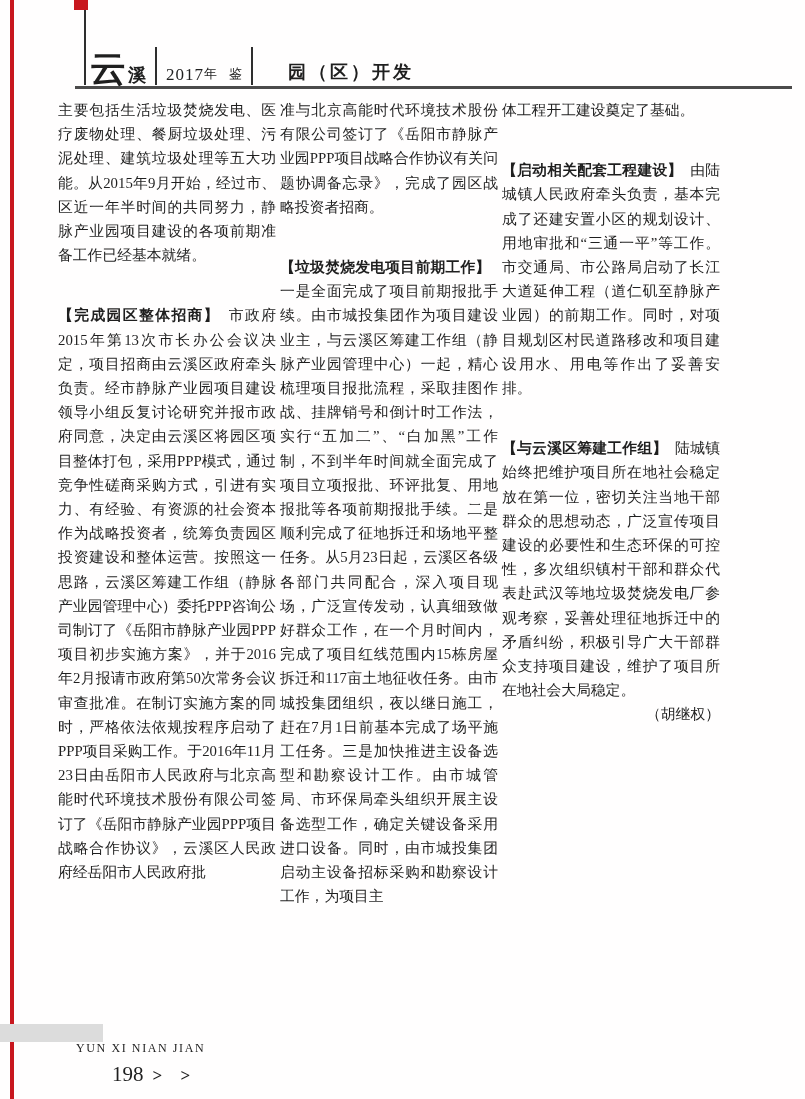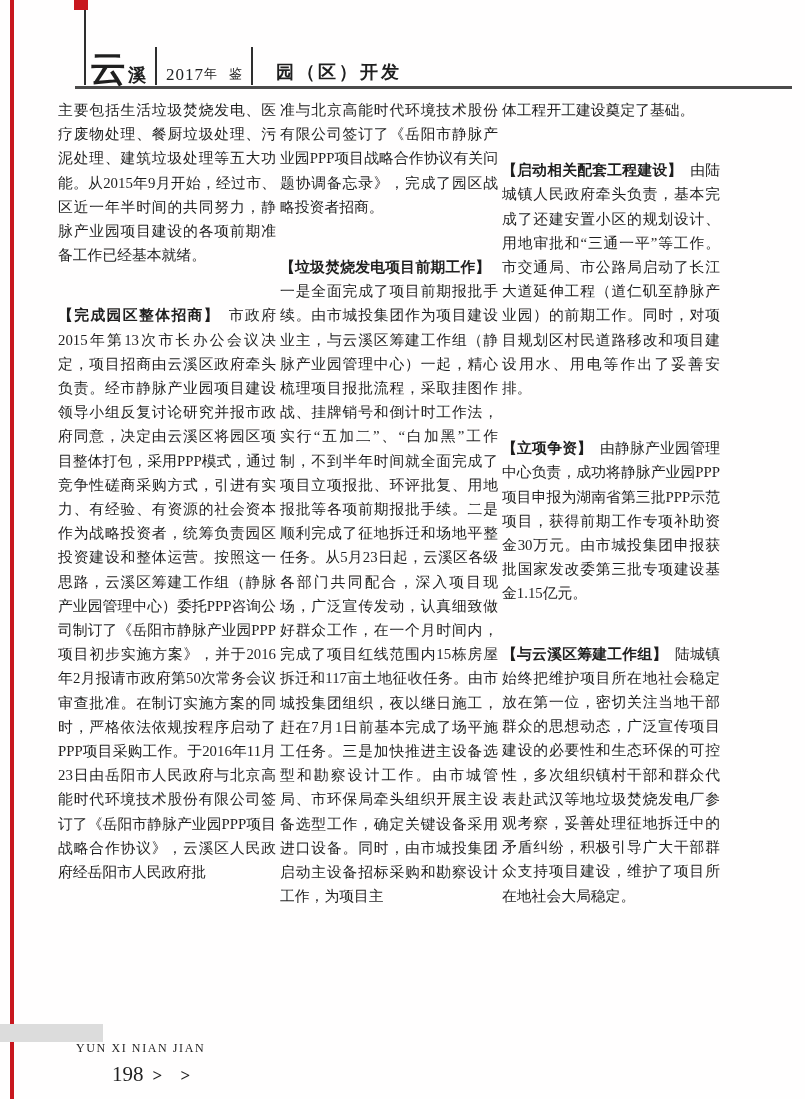--- a/index.html
+++ b/index.html
@@ -41,21 +41,21 @@
   .logo-divider {
     width: 2px; height: 38px; background: #2e2e2e;
     margin: 0 9px; align-self: flex-end;
   }
   .year-block { display: flex; flex-direction: row; justify-content: flex-end; }
   .year-num { font-size: 17px; line-height: 1.1; letter-spacing: 1px; }
   .year-label { font-size: 13px; line-height: 1.3; display: flex; justify-content: space-between; width: 38px; }
   .section-title {
     font-family: "Liberation Sans", "DejaVu Sans", sans-serif;
     font-weight: bold; font-size: 18px; letter-spacing: 3px;
-    margin-left: 14px; margin-bottom: 1px; white-space: nowrap;
+    margin-left: 26px; margin-bottom: 1px; white-space: nowrap;
   }
   .header-rule {
     position: absolute; left: 75px; top: 86px;
     width: 717px; height: 3px; background: #4b4b4b;
   }
   
   .columns {
     position: absolute; left: 58px; top: 98px;
     width: 668px; height: 690px;
     display: flex; gap: 4px;
@@ -124,22 +124,21 @@
         <p>主要包括生活垃圾焚烧发电、医疗废物处理、餐厨垃圾处理、污泥处理、建筑垃圾处理等五大功能。从2015年9月开始，经过市、区近一年半时间的共同努力，静脉产业园项目建设的各项前期准备工作已经基本就绪。</p>
         <p><span class="entry-head">【完成园区整体招商】</span> 市政府2015年第13次市长办公会议决定，项目招商由云溪区政府牵头负责。经市静脉产业园项目建设领导小组反复讨论研究并报市政府同意，决定由云溪区将园区项目整体打包，采用PPP模式，通过竞争性磋商采购方式，引进有实力、有经验、有资源的社会资本作为战略投资者，统筹负责园区投资建设和整体运营。按照这一思路，云溪区筹建工作组（静脉产业园管理中心）委托PPP咨询公司制订了《岳阳市静脉产业园PPP项目初步实施方案》，并于2016年2月报请市政府第50次常务会议审查批准。在制订实施方案的同时，严格依法依规按程序启动了PPP项目采购工作。于2016年11月23日由岳阳市人民政府与北京高能时代环境技术股份有限公司签订了《岳阳市静脉产业园PPP项目战略合作协议》，云溪区人民政府经岳阳市人民政府批</p>
       </div>
       <div class="col">
         <p>准与北京高能时代环境技术股份有限公司签订了《岳阳市静脉产业园PPP项目战略合作协议有关问题协调备忘录》，完成了园区战略投资者招商。</p>
         <p><span class="entry-head">【垃圾焚烧发电项目前期工作】</span> 一是全面完成了项目前期报批手续。由市城投集团作为项目建设业主，与云溪区筹建工作组（静脉产业园管理中心）一起，精心梳理项目报批流程，采取挂图作战、挂牌销号和倒计时工作法，实行“五加二”、“白加黑”工作制，不到半年时间就全面完成了项目立项报批、环评批复、用地报批等各项前期报批手续。二是顺利完成了征地拆迁和场地平整任务。从5月23日起，云溪区各级各部门共同配合，深入项目现场，广泛宣传发动，认真细致做好群众工作，在一个月时间内，完成了项目红线范围内15栋房屋拆迁和117亩土地征收任务。由市城投集团组织，夜以继日施工，赶在7月1日前基本完成了场平施工任务。三是加快推进主设备选型和勘察设计工作。由市城管局、市环保局牵头组织开展主设备选型工作，确定关键设备采用进口设备。同时，由市城投集团启动主设备招标采购和勘察设计工作，为项目主</p>
       </div>
       <div class="col">
         <p>体工程开工建设奠定了基础。</p>
         <p><span class="entry-head">【启动相关配套工程建设】</span> 由陆城镇人民政府牵头负责，基本完成了还建安置小区的规划设计、用地审批和“三通一平”等工作。市交通局、市公路局启动了长江大道延伸工程（道仁矶至静脉产业园）的前期工作。同时，对项目规划区村民道路移改和项目建设用水、用电等作出了妥善安排。</p>
-        <p><span class="entry-head">【立项争资】</span> 由静脉产业园管理中心负责，成功将静脉产业园PPP项目申报为湖南省第三批PPP示范项目，获得前期工作专项补助资金30万元。由市城投集团申报获批国家发改委第三批专项建设基金1.15亿元。</p>
-        <p><span class="entry-head">【与云溪区筹建工作组】</span> 陆城镇始终把维护项目所在地社会稳定放在第一位，密切关注当地干部群众的思想动态，广泛宣传项目建设的必要性和生态环保的可控性，多次组织镇村干部和群众代表赴武汉等地垃圾焚烧发电厂参观考察，妥善处理征地拆迁中的矛盾纠纷，积极引导广大干部群众支持项目建设，维护了项目所在地社会大局稳定。</p>
+        <p><span class="entry-head">【与云溪区筹建工作组】</span> 陆城镇始终把维护项目所在地社会稳定放在第一位，密切关注当地干部群众的思想动态，广泛宣传项目建设的必要性和生态环保的可控性，多次组织镇村干部和群众代表赴武汉等地垃圾焚烧发电厂参观考察，妥善处理征地拆迁中的矛盾纠纷，积极引导广大干部群众支持项目建设，维护了项目所在地社会大局稳定。<span class="signature">（胡继权）</span></p>
       </div>
     </main>
 
   <div class="footer-bar"></div>
   <div class="page-line">
     <span>198</span><span class="page-arrows">&gt; &gt;</span>
   </div>
   <div class="footer-caption">YUN XI NIAN JIAN</div>
 
 </div>

